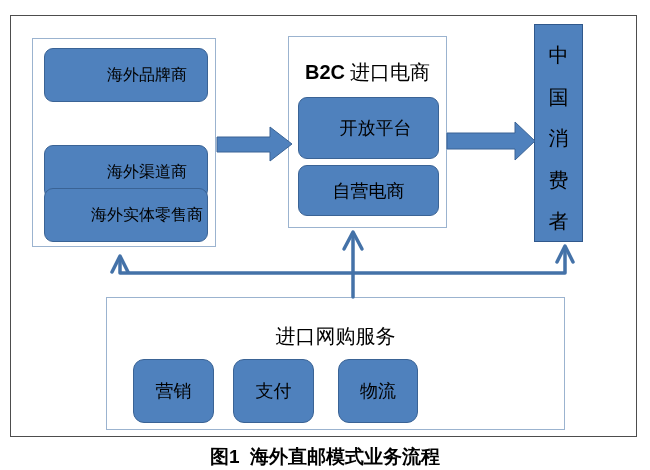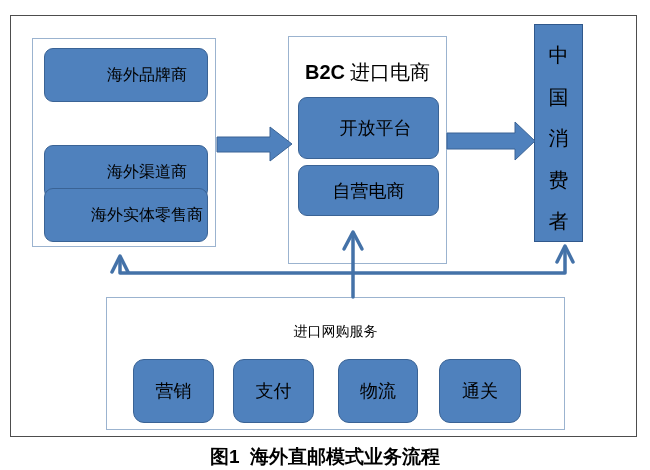--- a/index.html
+++ b/index.html
@@ -18,21 +18,21 @@
   }
   .frame{
     position:absolute;left:10px;top:15px;width:627px;height:422px;
     border:1px solid var(--frame-border);background:#ffffff;box-sizing:border-box;
   }
   .container{
     position:absolute;border:1px solid var(--container-border);
     background:#ffffff;box-sizing:border-box;
   }
   .left-panel{left:32px;top:38px;width:184px;height:209px;}
-  .mid-panel{left:288px;top:36px;width:159px;height:228px;}
+  .mid-panel{left:288px;top:36px;width:159px;height:192px;}
   .service-panel{left:106px;top:297px;width:459px;height:133px;}
   .bluebox{
     position:absolute;background:var(--box-fill);
     border:1px solid var(--box-border);border-radius:9px;
     display:flex;align-items:center;justify-content:center;
     box-sizing:border-box;font-size:16px;line-height:1;
   }
   .left-panel .bluebox{left:11px;width:164px;height:54px;padding-left:42px;}
   .lp-0{top:9px;}
   .lp-1{top:66px;margin-top:40px;}
@@ -45,21 +45,21 @@
   .mid-panel .bluebox{left:9px;width:141px;font-size:18px;}
   .mp-0{top:60px;height:62px;padding-left:14px;}
   .mp-1{top:128px;height:51px;}
   .consumer{
     position:absolute;left:534px;top:24px;width:49px;height:218px;
     background:var(--box-fill);border:1.5px solid #30588c;box-sizing:border-box;
     display:flex;flex-direction:column;align-items:center;
     padding-top:10px;font-size:20px;line-height:41.5px;
   }
   .svc-title{
-    position:absolute;left:0;top:25px;width:100%;text-align:center;font-size:14px;
+    position:absolute;left:0;top:25px;width:100%;text-align:center;font-size:20px;
   }
   .service-panel .bluebox{top:61px;height:64px;font-size:18px;border-radius:11px;}
   .sp-0{left:26px;width:81px;}
   .sp-1{left:126px;width:81px;}
   .sp-2{left:231px;width:80px;}
   .sp-3{left:332px;width:82px;}
   .arrows{position:absolute;left:0;top:0;width:650px;height:470px;pointer-events:none;}
   .block-arrow{fill:var(--box-fill);stroke:var(--box-border);stroke-width:1;}
   .thin{stroke:var(--connector);stroke-width:3.5;fill:none;stroke-linecap:round;stroke-linejoin:round;}
   .caption{
@@ -109,23 +109,20 @@
     <div class="svc-title">进口网购服务</div>
     <div class="bluebox sp-1">
       <span>支付</span>
     </div>
     <div class="bluebox sp-0">
       <span>营销</span>
     </div>
     <div class="bluebox sp-2">
       <span>物流</span>
     </div>
-    <div class="bluebox sp-3">
-      <span>通关</span>
-    </div>
   </div>
 
   <svg class="arrows" viewBox="0 0 650 470">
 
     <polygon class="block-arrow" points="217,137 270,137 270,127 292,144 270,161 270,152 217,152"></polygon>
 
     <polygon class="block-arrow" points="447,133 515,133 515,122 535,141 515,160 515,149 447,149"></polygon>
 
     <polyline class="thin" points="120,259 120,273 565,273 565,249"></polyline>
     <polyline class="thin" points="112,272 120,256 128,272"></polyline>

